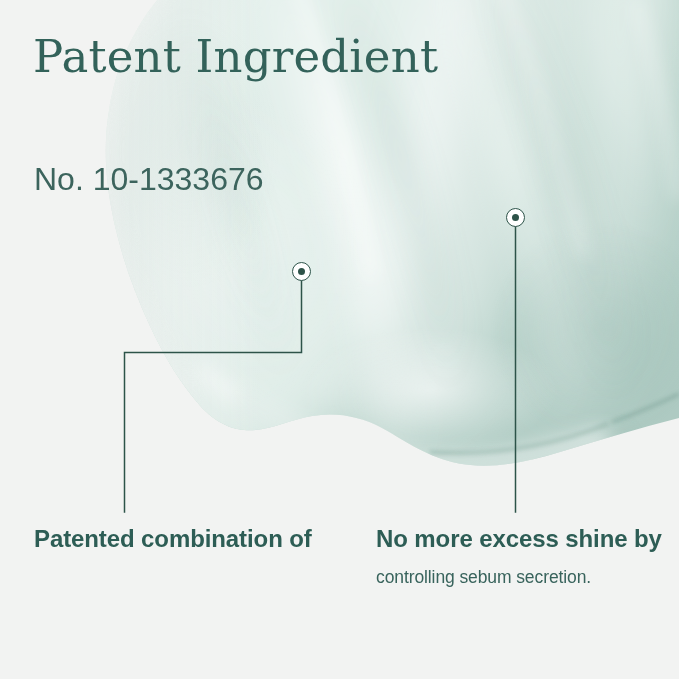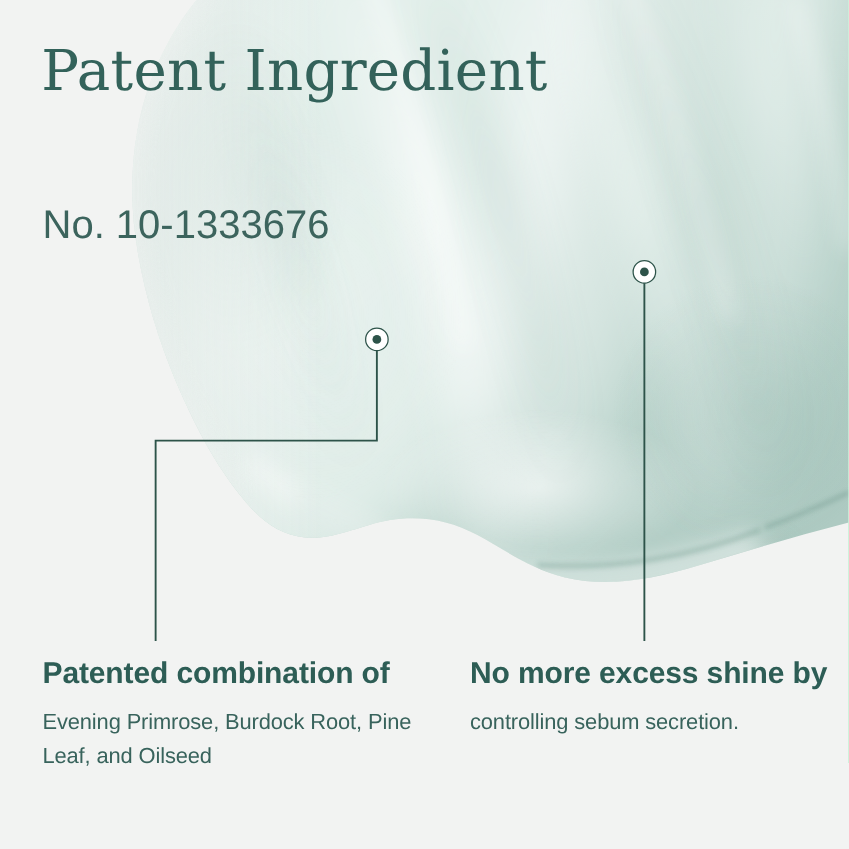--- a/index.html
+++ b/index.html
@@ -4,21 +4,21 @@
 <style>
   html, body {
     margin: 0;
     padding: 0;
     background: #f2f3f2;
   }
   #canvas {
     position: relative;
     width: 679px;
     height: 679px;
-    background: #86efac;
+    background: #bef264;
     overflow: hidden;
     font-family: "Liberation Sans", sans-serif;
     -webkit-font-smoothing: antialiased;
   }
 
   
   .bg-layer {
     position: absolute;
     inset: 0;
     overflow: hidden;
@@ -284,21 +284,20 @@
     <path d="M 301.5,281 L 301.5,352.5 L 124.5,352.5 L 124.5,512" fill="none" stroke="#2d5349" stroke-width="1.5" stroke-linecap="square" stroke-linejoin="miter"></path>
 
     <path d="M 515.5,227 L 515.5,512" fill="none" stroke="#2d5349" stroke-width="1.5" stroke-linecap="square"></path>
   </svg>
 
   <div id="marker-left" class="marker"></div>
   <div id="marker-right" class="marker"></div>
 
   <div id="caption-left" class="caption">
     <p class="caption-title">Patented combination of</p>
-    <p class="caption-body">Evening Primrose, Burdock Root, Pine Leaf, and Oilseed</p>
   </div>
 
   <div id="caption-right" class="caption">
     <p class="caption-title">No more excess shine by</p>
     <p class="caption-body">controlling sebum secretion.</p>
   </div>
 
 </div>
 
 </body></html>

